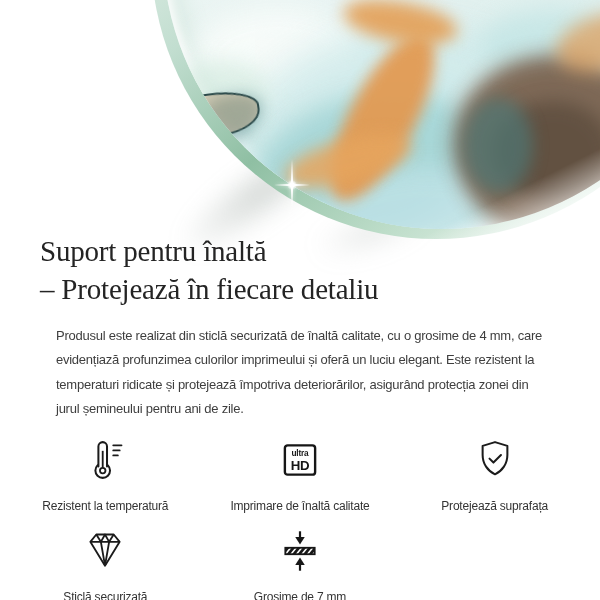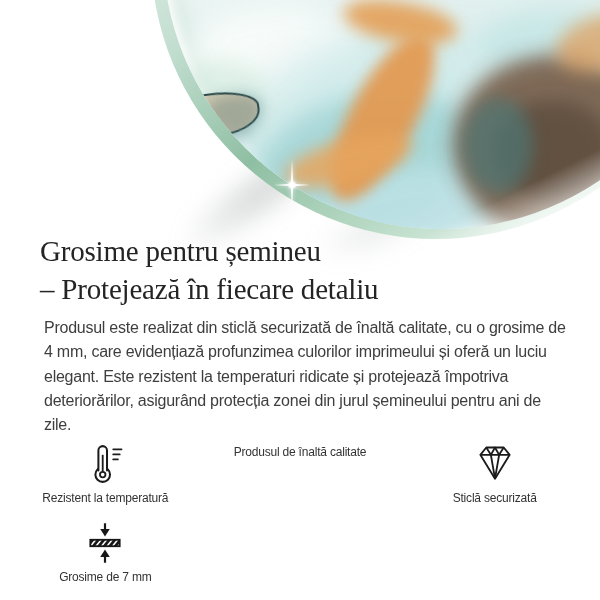--- a/index.html
+++ b/index.html
@@ -52,28 +52,28 @@
     background:linear-gradient(180deg,rgba(255,255,255,0),#fff 42%,#fff 58%,rgba(255,255,255,0));}
   .sparkle .ray-h{left:4px;top:24.7px;width:36px;height:2.6px;
     background:linear-gradient(90deg,rgba(255,255,255,0),#fff 42%,#fff 58%,rgba(255,255,255,0));}
   .sparkle .core{left:17px;top:21px;width:10px;height:10px;border-radius:50%;
     background:radial-gradient(circle,#fff 0 30%,rgba(255,255,255,0) 70%);}
 
   
   .content{position:relative;z-index:1;padding:232px 30px 0 40px;}
   h1{margin:0 0 8px 0;font-family:"Liberation Serif",serif;font-weight:400;
      font-size:29px;line-height:38px;color:#242424;letter-spacing:-.2px;}
-  .lead{margin:4px;max-width:545px;font-size:16px;line-height:24.3px;color:#3e3e3e;letter-spacing:-.25px;}
+  .lead{margin:16px;max-width:545px;font-size:13px;line-height:24.3px;color:#3e3e3e;letter-spacing:-.25px;}
 
   
   .features{position:relative;z-index:1;display:grid;grid-template-columns:repeat(3,1fr);
     row-gap:14px;padding:0 8px;margin-top:2px;}
   .feature{display:flex;flex-direction:column;align-items:center;text-align:center;}
   .icon-wrap{height:46px;display:flex;align-items:center;justify-content:center;}
-  .feature .label{margin-top:4px;font-size:12px;line-height:15px;color:#333;letter-spacing:-.2px;}
+  .feature .label{margin-top:16px;font-size:12px;line-height:15px;color:#333;letter-spacing:-.2px;}
   .tri{width:42px;height:37px;clip-path:polygon(0 100%,100% 4%,100% 100%);
     background:repeating-linear-gradient(135deg,#171717 0 4.2px,transparent 4.2px 9.6px);}
   svg text{font-family:"Liberation Sans",sans-serif;}
 </style>
 </head>
 <body>
 
 <div class="page">
 
   <div class="hero">
@@ -100,21 +100,21 @@
     <div class="fade-overlay"></div>
     <div class="sparkle">
       <div class="ray-v"></div>
       <div class="ray-h"></div>
       <div class="core"></div>
     </div>
   </div>
 
   <div class="content">
     <h1>
-      <span>Grosime pentru șemineu</span><br>
+      <span>Suport pentru înaltă</span><br>
       <span>– Protejează în fiecare detaliu</span>
     </h1>
     <p class="lead">Produsul este realizat din sticlă securizată de înaltă calitate, cu o grosime de 4 mm, care evidențiază profunzimea culorilor imprimeului și oferă un luciu elegant. Este rezistent la temperaturi ridicate și protejează împotriva deteriorărilor, asigurând protecția zonei din jurul șemineului pentru ani de zile.</p>
   </div>
 
   <div class="features">
 
     <div class="feature">
       <div class="icon-wrap">
         <svg width="44" height="44" viewBox="0 0 48 48">
@@ -124,23 +124,39 @@
           <line x1="21.5" y1="14" x2="21.5" y2="32.3" stroke="#1b1b1b" stroke-width="2"></line>
           <line x1="33" y1="8" x2="42" y2="8" stroke="#1b1b1b" stroke-width="2" stroke-linecap="round"></line>
           <line x1="33" y1="13.5" x2="40" y2="13.5" stroke="#1b1b1b" stroke-width="2" stroke-linecap="round"></line>
           <line x1="33" y1="19" x2="38" y2="19" stroke="#1b1b1b" stroke-width="2" stroke-linecap="round"></line>
         </svg>
       </div>
       <div class="label">Rezistent la temperatură</div>
     </div>
 
     <div class="feature">
-      <div class="label">Produsul de înaltă calitate</div>
+      <div class="icon-wrap">
+        <svg width="44" height="44" viewBox="0 0 48 48">
+          <rect x="7.5" y="8" width="33" height="32" rx="3" fill="none" stroke="#161616" stroke-width="2.6"></rect>
+          <text x="24" y="20" font-size="9" font-weight="600" text-anchor="middle" fill="#161616" letter-spacing="-0.2">ultra</text>
+          <text x="24" y="34.5" font-size="14.5" font-weight="700" text-anchor="middle" fill="#161616" letter-spacing="-0.5">HD</text>
+        </svg>
+      </div>
+      <div class="label">Imprimare de înaltă calitate</div>
     </div>
 
+    <div class="feature">
+      <div class="icon-wrap">
+        <svg width="44" height="44" viewBox="0 0 48 48">
+          <path d="M24 4.5 L37.5 8.6 V18.5 C37.5 28 32 36 24 39.6 C16 36 10.5 28 10.5 18.5 V8.6 Z" fill="none" stroke="#1b1b1b" stroke-width="2.2" stroke-linejoin="round"></path>
+          <polyline points="18,22.5 22.3,26.8 30.5,18.6" fill="none" stroke="#1b1b1b" stroke-width="2.2" stroke-linecap="round" stroke-linejoin="round"></polyline>
+        </svg>
+      </div>
+      <div class="label">Protejează suprafața</div>
+    </div>
 
     <div class="feature">
       <div class="icon-wrap">
         <svg width="44" height="44" viewBox="0 0 48 48">
           <g fill="none" stroke="#1b1b1b" stroke-width="2" stroke-linejoin="round">
             <path d="M14.5 6 H33.5 L40 14 L24 40 L8 14 Z"></path>
             <path d="M8 14 H40 M14.5 6 L19.5 14 L24 6 L28.5 14 L33.5 6 M19.5 14 L24 40 M28.5 14 L24 40"></path>
           </g>
         </svg>
       </div>

